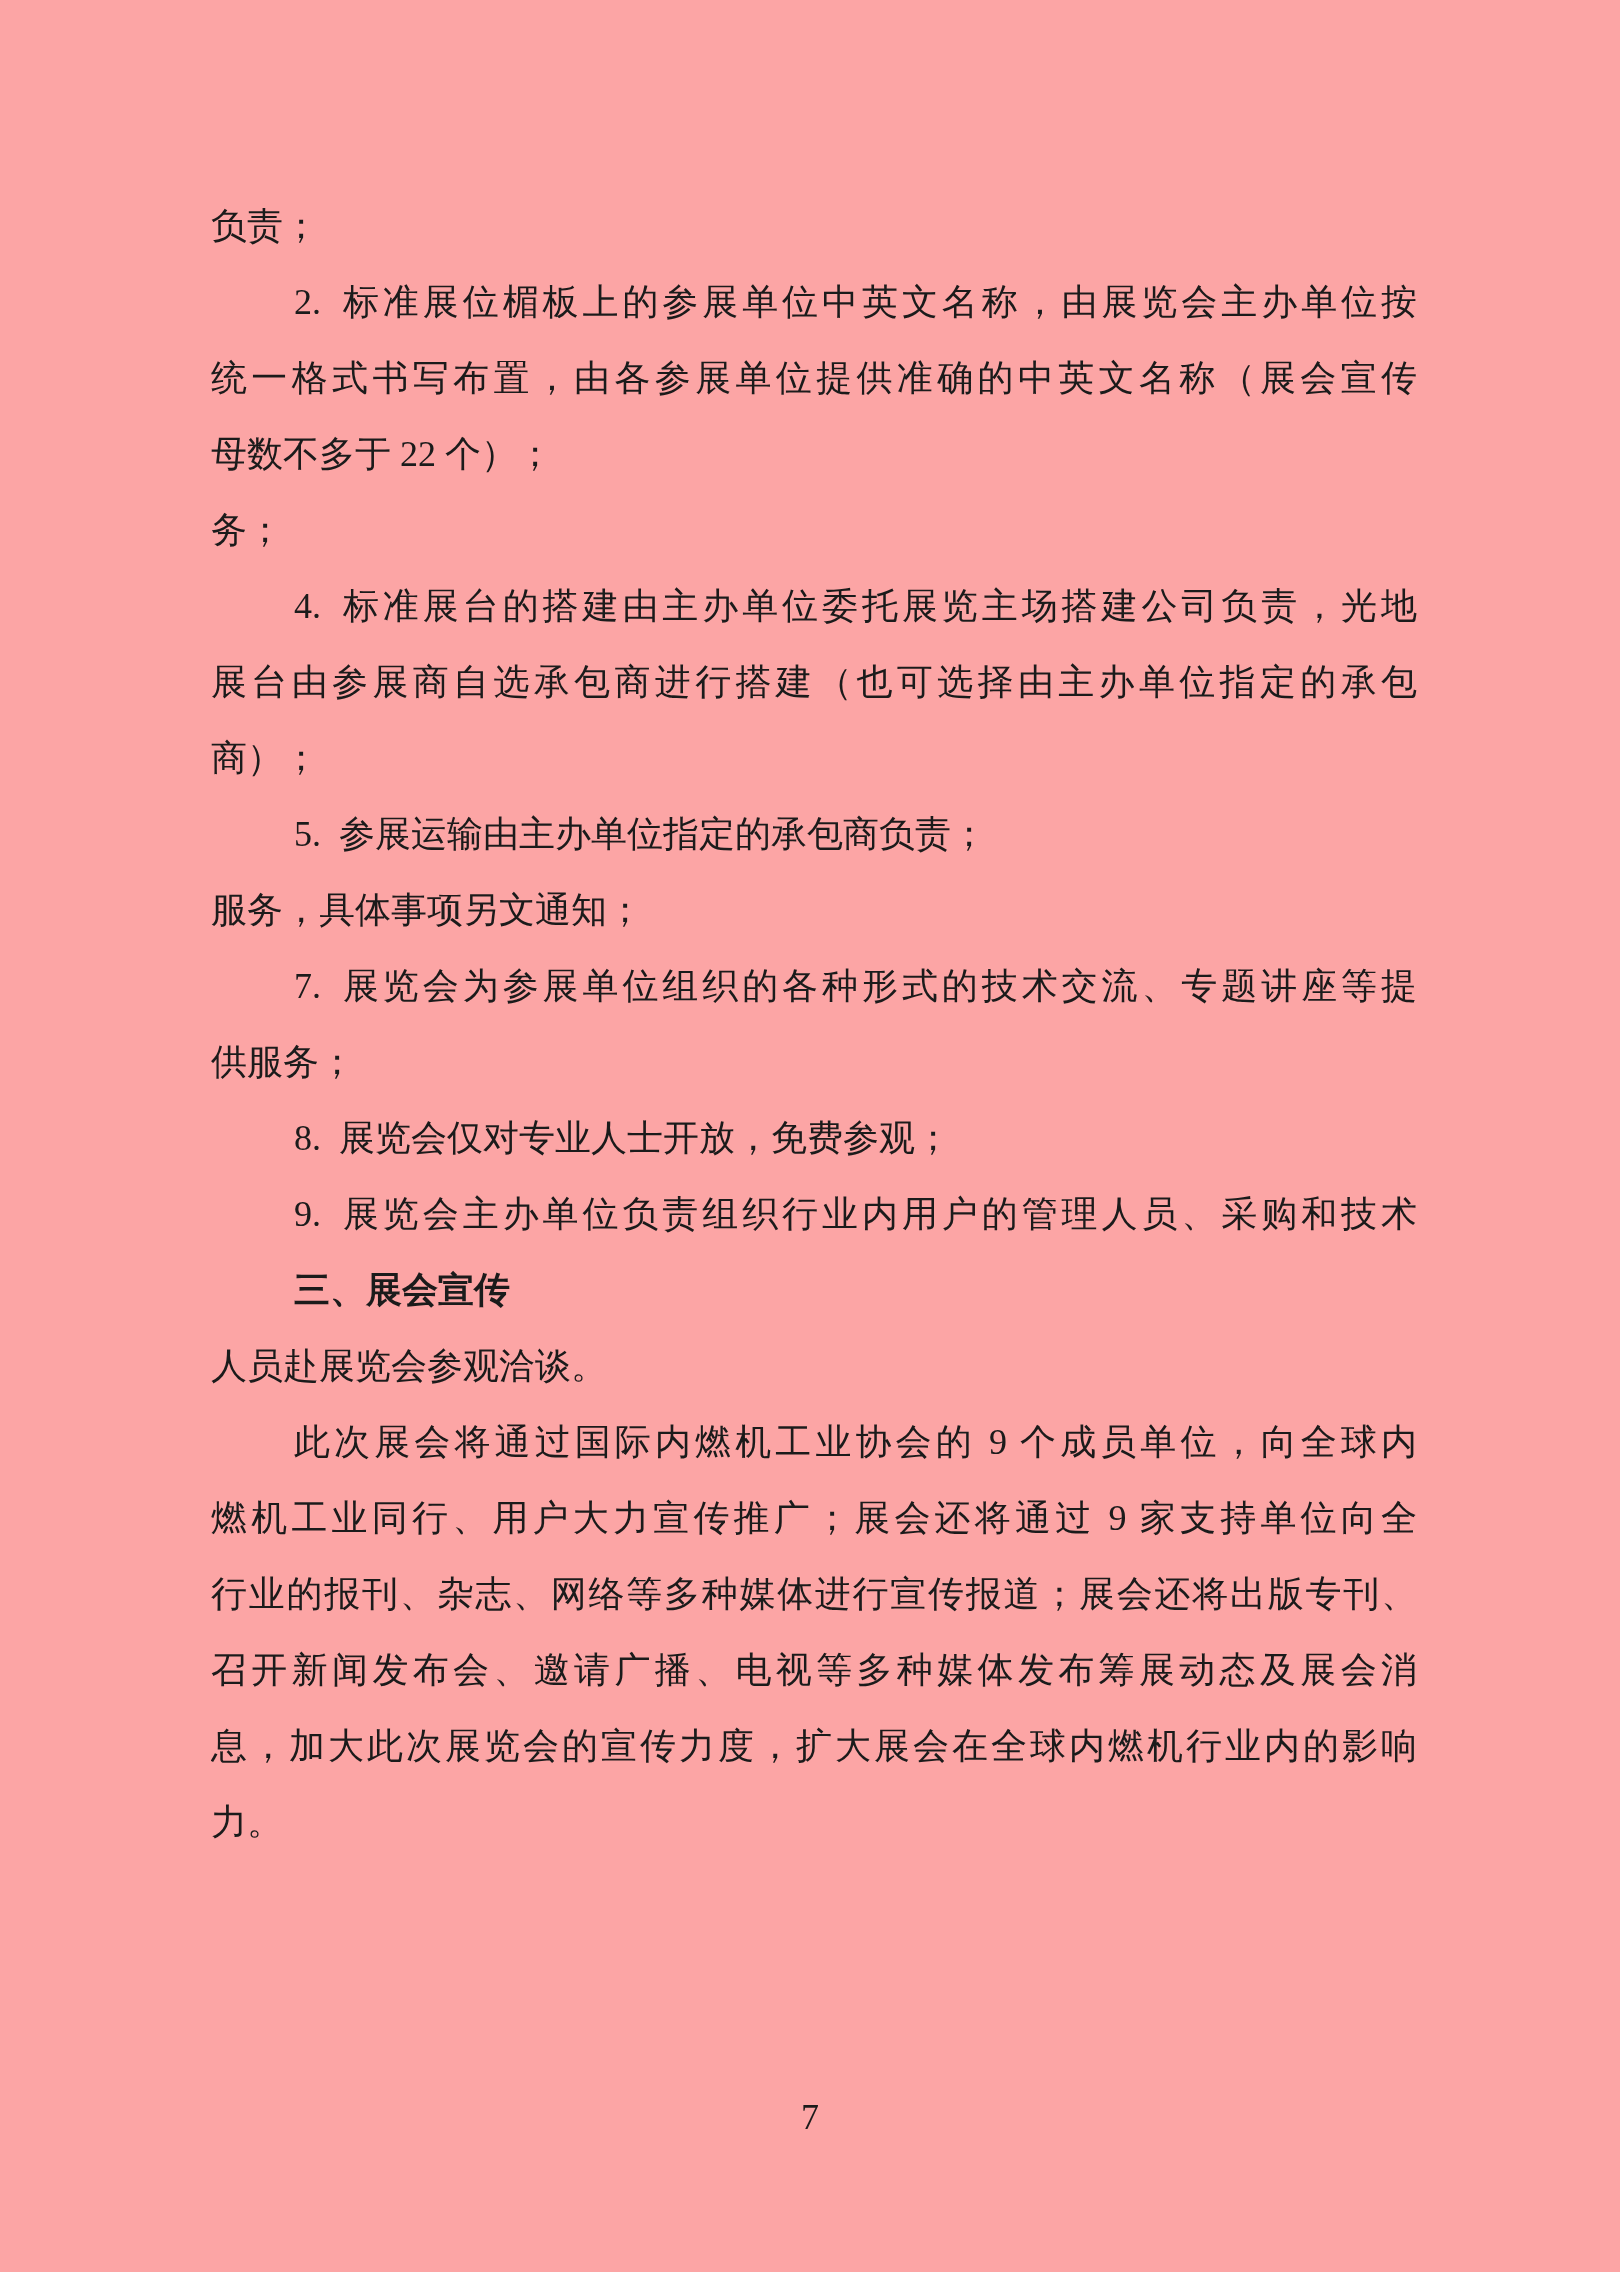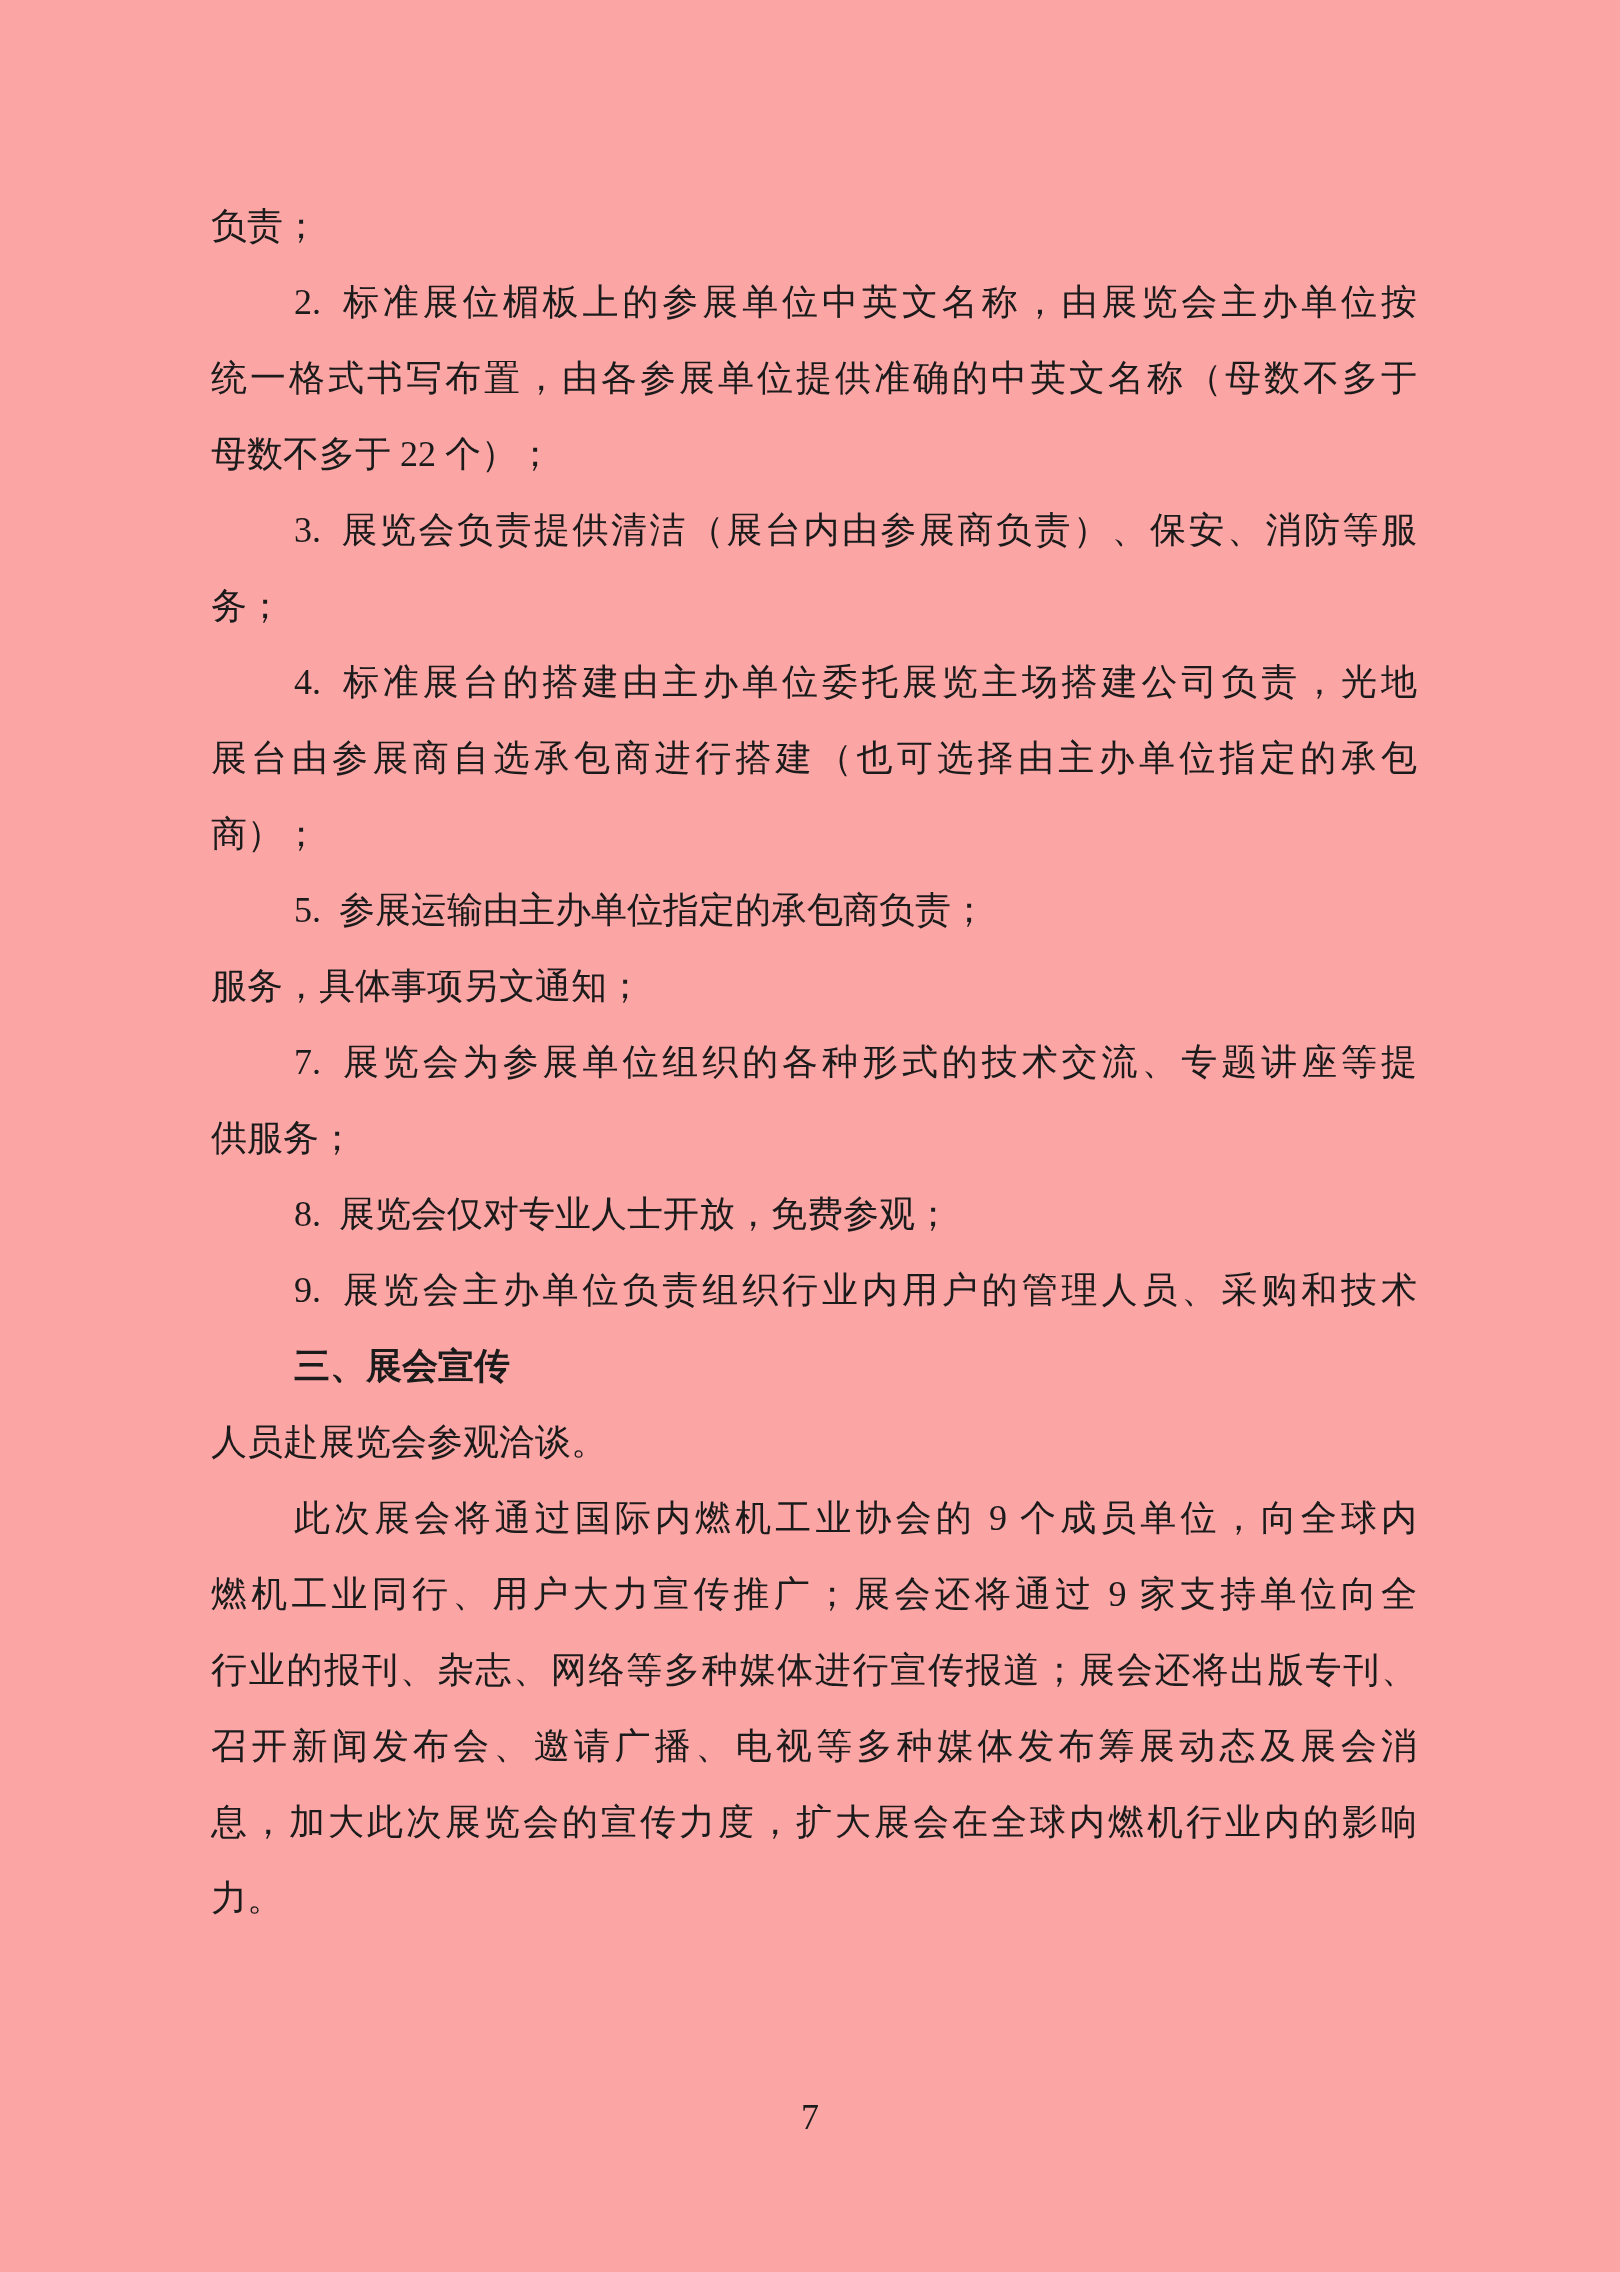--- a/index.html
+++ b/index.html
@@ -51,23 +51,22 @@
     font-size: 36px;
   }
 </style>
 </head>
 <body>
 
 <div class="page">
   <div class="content">
       <div class="line">负责；</div>
       <div class="line indent just">2. 标准展位楣板上的参展单位中英文名称，由展览会主办单位按</div>
-      <div class="line just">统一格式书写布置，由各参展单位提供准确的中英文名称（母数不多于</div>
+      <div class="line just">统一格式书写布置，由各参展单位提供准确的中英文名称（展会宣传</div>
       <div class="line">母数不多于 22 个）；</div>
-      <div class="line indent just">3. 展览会负责提供清洁（展台内由参展商负责）、保安、消防等服</div>
       <div class="line">务；</div>
       <div class="line indent just">4. 标准展台的搭建由主办单位委托展览主场搭建公司负责，光地</div>
       <div class="line just">展台由参展商自选承包商进行搭建（也可选择由主办单位指定的承包</div>
       <div class="line">商）；</div>
       <div class="line indent">5. 参展运输由主办单位指定的承包商负责；</div>
       <div class="line">服务，具体事项另文通知；</div>
       <div class="line indent just">7. 展览会为参展单位组织的各种形式的技术交流、专题讲座等提</div>
       <div class="line">供服务；</div>
       <div class="line indent">8. 展览会仅对专业人士开放，免费参观；</div>
       <div class="line indent just">9. 展览会主办单位负责组织行业内用户的管理人员、采购和技术</div>

